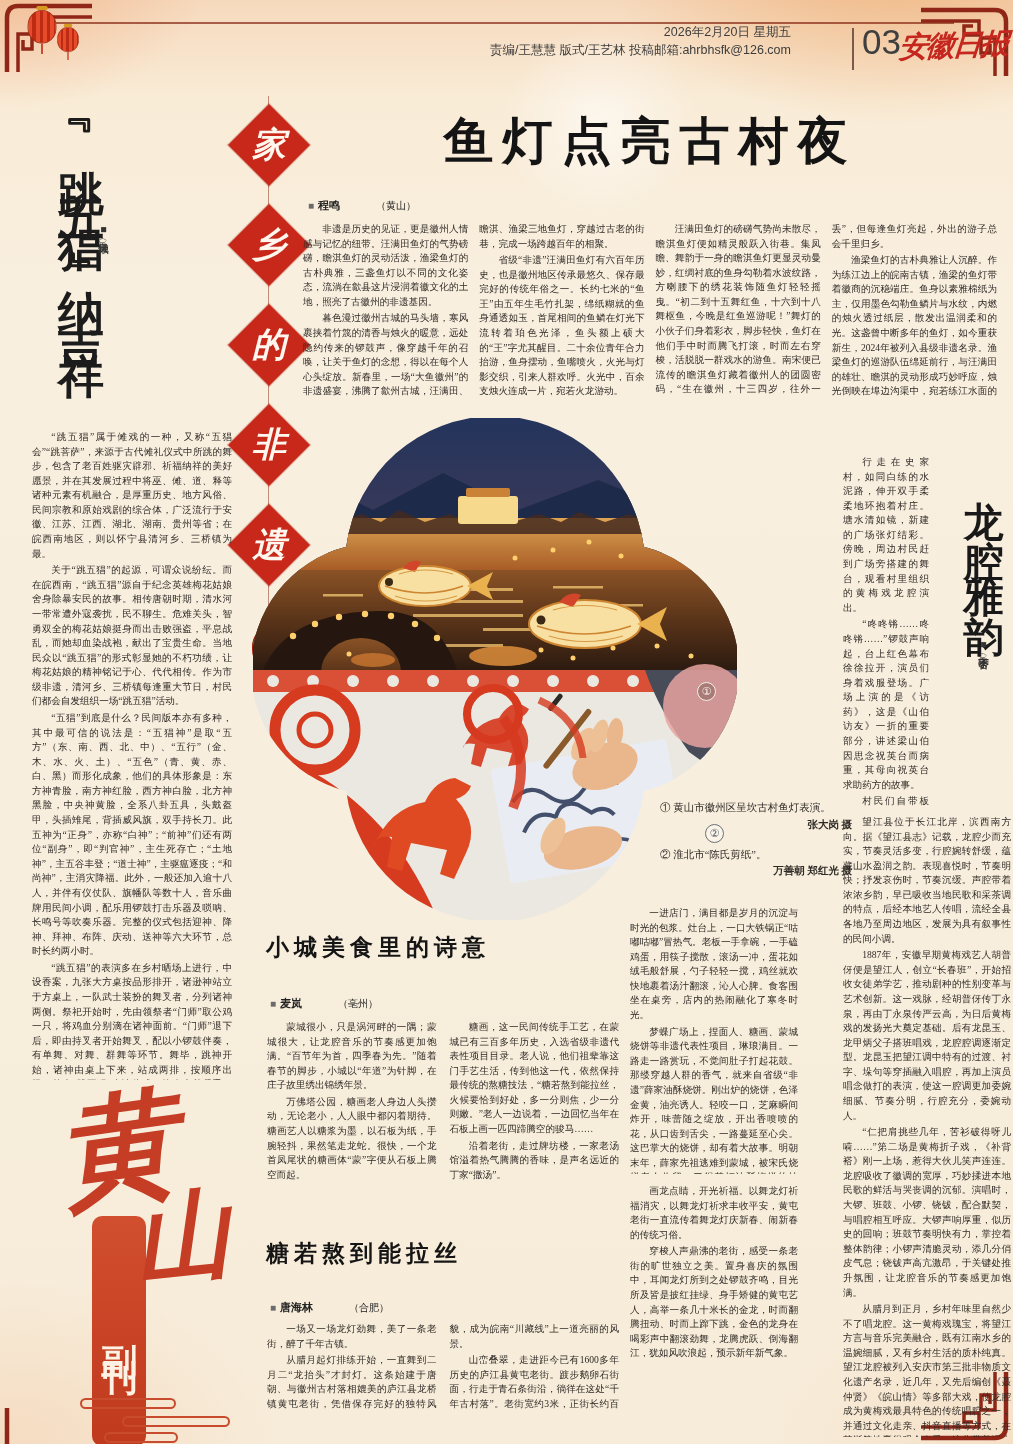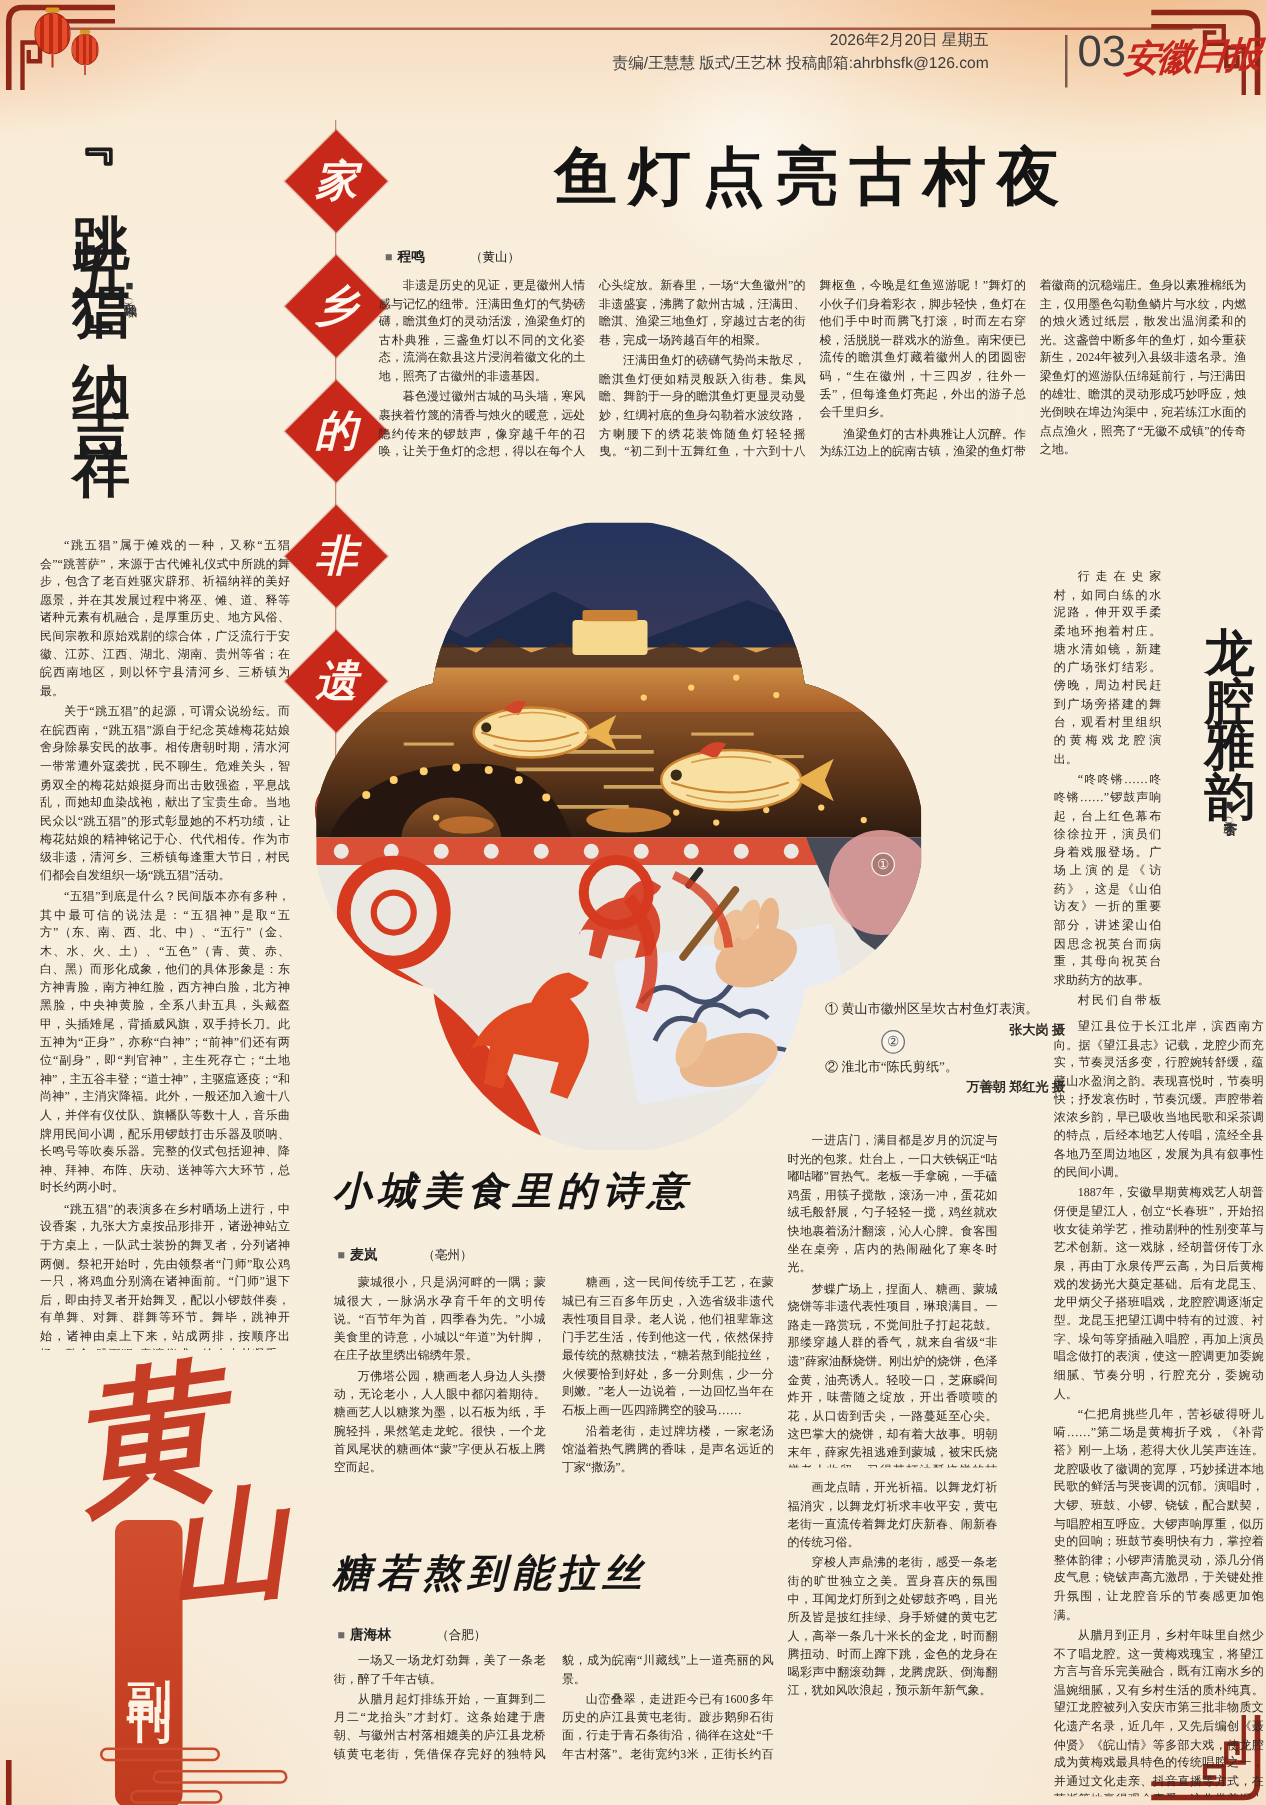--- a/index.html
+++ b/index.html
@@ -55,21 +55,21 @@
   .cap-item{margin-bottom:13px;}
   .cap-credit{display:block;text-align:right;font-weight:700;padding-right:6px;}
   .badge{position:absolute;width:17px;height:17px;border-radius:50%;border:1.5px solid #f5f1e8;color:#f5f1e8;
     font-size:11px;display:flex;align-items:center;justify-content:center;font-family:"Liberation Sans","DejaVu Sans",sans-serif;background:rgba(60,40,30,.25);}
   .badge.dark{border-color:#6b6f78;color:#555c68;background:rgba(255,255,255,.35);}
   
   .rq-title{font-size:40px;font-weight:700;letter-spacing:38px;color:#191919;}
   .rq-byline{font-size:10.5px;color:#333;margin-top:14px;}
   .rq-byline .rg{font-size:9px;}
   
-  .bt-title{font-size:31px;font-weight:700;letter-spacing:5px;color:#151515;white-space:nowrap;font-style:italic;}
+  .bt-title{font-size:23px;font-weight:700;letter-spacing:5px;color:#151515;white-space:nowrap;}
   
   .logo-char{position:absolute;color:#c43d24;font-weight:700;font-style:italic;line-height:1;}
   .logo-seal{position:absolute;background:linear-gradient(180deg,#d14e2e,#c03a1d);border-radius:10px;display:flex;align-items:center;justify-content:center;}
   .logo-seal span{writing-mode:vertical-rl;color:#fdf2e4;font-size:36px;font-weight:700;letter-spacing:16px;}
   .cloud{position:absolute;height:7px;border:2.5px solid #c94b2d;border-radius:6px;background:transparent;}
 </style>
 </head>
 <body>
 
 <div class="page">
@@ -149,20 +149,21 @@
       <p class="para">“跳五猖”的表演多在乡村晒场上进行，中设香案，九张大方桌按品形排开，诸逊神站立于方桌上，一队武士装扮的舞叉者，分列诸神两侧。祭祀开始时，先由领祭者“门师”取公鸡一只，将鸡血分别滴在诸神面前。“门师”退下后，即由持叉者开始舞叉，配以小锣鼓伴奏，有单舞、对舞、群舞等环节。舞毕，跳神开始，诸神由桌上下来，站成两排，按顺序出场。整个“跳五猖”表演仪式，给人古朴凝重、庄严威仪之感。</p>
     </div>
 
   <div class="main-hl">鱼灯点亮古村夜</div>
   <div class="abs byline" style="left:308px;top:198px;">
     <span class="sq">■</span><span class="nm">程鸣</span><span class="rg">（黄山）</span>
   </div>
   <div class="abs bodytext" style="left:303px;top:222px;width:694px;height:198px;column-count:4;column-gap:11px;">
       <p class="para">非遗是历史的见证，更是徽州人情感与记忆的纽带。汪满田鱼灯的气势磅礴，瞻淇鱼灯的灵动活泼，渔梁鱼灯的古朴典雅，三盏鱼灯以不同的文化姿态，流淌在歙县这片浸润着徽文化的土地，照亮了古徽州的非遗基因。</p>
       <p class="para">暮色漫过徽州古城的马头墙，寒风裹挟着竹篾的清香与烛火的暖意，远处隐约传来的锣鼓声，像穿越千年的召唤，让关于鱼灯的念想，得以在每个人心头绽放。新春里，一场“大鱼徽州”的非遗盛宴，沸腾了歙州古城，汪满田、瞻淇、渔梁三地鱼灯，穿越过古老的街巷，完成一场跨越百年的相聚。</p>
+      <p class="para">省级“非遗”汪满田鱼灯有六百年历史，也是徽州地区传承最悠久、保存最完好的传统年俗之一。长约七米的“鱼王”由五年生毛竹扎架，绵纸糊就的鱼身通透如玉，首尾相间的鱼鳞在灯光下流转着珀色光泽，鱼头额上硕大的“王”字尤其醒目。二十余位青年合力抬游，鱼身摆动，鱼嘴喷火，火光与灯影交织，引来人群欢呼。火光中，百余支烛火连成一片，宛若火龙游动。</p>
       <p class="para">汪满田鱼灯的磅礴气势尚未散尽，瞻淇鱼灯便如精灵般跃入街巷。集凤瞻、舞韵于一身的瞻淇鱼灯更显灵动曼妙，红绸衬底的鱼身勾勒着水波纹路，方喇腰下的绣花装饰随鱼灯轻轻摇曳。“初二到十五舞红鱼，十六到十八舞枢鱼，今晚是红鱼巡游呢！”舞灯的小伙子们身着彩衣，脚步轻快，鱼灯在他们手中时而腾飞打滚，时而左右穿梭，活脱脱一群戏水的游鱼。南宋便已流传的瞻淇鱼灯藏着徽州人的团圆密码，“生在徽州，十三四岁，往外一丢”，但每逢鱼灯亮起，外出的游子总会千里归乡。</p>
       <p class="para">渔梁鱼灯的古朴典雅让人沉醉。作为练江边上的皖南古镇，渔梁的鱼灯带着徽商的沉稳端庄。鱼身以素雅棉纸为主，仅用墨色勾勒鱼鳞片与水纹，内燃的烛火透过纸层，散发出温润柔和的光。这盏曾中断多年的鱼灯，如今重获新生，2024年被列入县级非遗名录。渔梁鱼灯的巡游队伍绵延前行，与汪满田的雄壮、瞻淇的灵动形成巧妙呼应，烛光倒映在埠边沟渠中，宛若练江水面的点点渔火，照亮了“无徽不成镇”的传奇之地。</p>
     </div>
 
   <svg class="abs" style="left:253px;top:418px;" width="484" height="502" viewBox="0 0 484 502">
     <defs>
       <clipPath id="quatre">
         <circle cx="242" cy="148" r="150"></circle>
         <circle cx="242" cy="354" r="150"></circle>
         <circle cx="124" cy="251" r="126"></circle>
@@ -330,21 +331,21 @@
         <p class="para">“仁把肩挑些几年，苦衫破得呀儿嗬……”第二场是黄梅折子戏，《补背褡》刚一上场，惹得大伙儿笑声连连。龙腔吸收了徽调的宽厚，巧妙揉进本地民歌的鲜活与哭丧调的沉郁。演唱时，大锣、班鼓、小锣、铙钹，配合默契，与唱腔相互呼应。大锣声响厚重，似历史的回响；班鼓节奏明快有力，掌控着整体韵律；小锣声清脆灵动，添几分俏皮气息；铙钹声高亢激昂，于关键处推升氛围，让龙腔音乐的节奏感更加饱满。</p>
         <p class="para">从腊月到正月，乡村年味里自然少不了唱龙腔。这一黄梅戏瑰宝，将望江方言与音乐完美融合，既有江南水乡的温婉细腻，又有乡村生活的质朴纯真。望江龙腔被列入安庆市第三批非物质文化遗产名录，近几年，又先后编创《聂仲贤》《皖山情》等多部大戏，使龙腔成为黄梅戏最具特色的传统唱腔之一，并通过文化走亲、抖音直播等方式，在苏浙等地赢得观众喜爱。这曲带着泥土芬芳与岁月沉淀的声腔，正以更灵动的姿态，浸润着更多人的心灵。</p>
       </div>
   </div>
 
   <div class="abs bt-title" style="left:266px;top:932px;">小城美食里的诗意</div>
   <div class="abs byline" style="left:270px;top:996px;">
     <span class="sq">■</span><span class="nm">麦岚</span><span class="rg">（亳州）</span>
   </div>
   <div class="abs bodytext" style="left:267px;top:1020px;width:352px;height:210px;column-count:2;column-gap:13px;">
-      <p class="para">蒙城很小，只是涡河畔的一隅；蒙城很大，一脉涡水孕育千年的文明传说。“百节年为首，四季春为先。”小城美食里的诗意，小城以“年道”为针脚，在庄子故里绣出锦绣年景。</p>
+      <p class="para">蒙城很小，只是涡河畔的一隅；蒙城很大，让龙腔音乐的节奏感更加饱满。“百节年为首，四季春为先。”随着春节的脚步，小城以“年道”为针脚，在庄子故里绣出锦绣年景。</p>
       <p class="para">万佛塔公园，糖画老人身边人头攒动，无论老小，人人眼中都闪着期待。糖画艺人以糖浆为墨，以石板为纸，手腕轻抖，果然笔走龙蛇。很快，一个龙首凤尾状的糖画体“蒙”字便从石板上腾空而起。</p>
       <p class="para">糖画，这一民间传统手工艺，在蒙城已有三百多年历史，入选省级非遗代表性项目目录。老人说，他们祖辈靠这门手艺生活，传到他这一代，依然保持最传统的熬糖技法，“糖若熬到能拉丝，火候要恰到好处，多一分则焦，少一分则嫩。”老人一边说着，一边回忆当年在石板上画一匹四蹄腾空的骏马……</p>
       <p class="para">沿着老街，走过牌坊楼，一家老汤馆溢着热气腾腾的香味，是声名远近的丁家“撒汤”。</p>
     </div>
   <div class="abs bodytext" style="left:630px;top:906px;width:168px;height:268px;">
       <p class="para">一进店门，满目都是岁月的沉淀与时光的包浆。灶台上，一口大铁锅正“咕嘟咕嘟”冒热气。老板一手拿碗，一手磕鸡蛋，用筷子搅散，滚汤一冲，蛋花如绒毛般舒展，勺子轻轻一搅，鸡丝就欢快地裹着汤汁翻滚，沁人心脾。食客围坐在桌旁，店内的热闹融化了寒冬时光。</p>
       <p class="para">梦蝶广场上，捏面人、糖画、蒙城烧饼等非遗代表性项目，琳琅满目。一路走一路赏玩，不觉间肚子打起花鼓。那缕穿越人群的香气，就来自省级“非遗”薛家油酥烧饼。刚出炉的烧饼，色泽金黄，油亮诱人。轻咬一口，芝麻瞬间炸开，味蕾随之绽放，开出香喷喷的花，从口齿到舌尖，一路蔓延至心尖。这巴掌大的烧饼，却有着大故事。明朝末年，薛家先祖逃难到蒙城，被宋氏烧饼老人收留，习得其打油酥烧饼的技艺，得以安身立命。此后百年，薛家烧饼的制作工艺代代相传，从未间断。</p>
     </div>
 
   <div class="abs bt-title" style="left:266px;top:1238px;">糖若熬到能拉丝</div>

